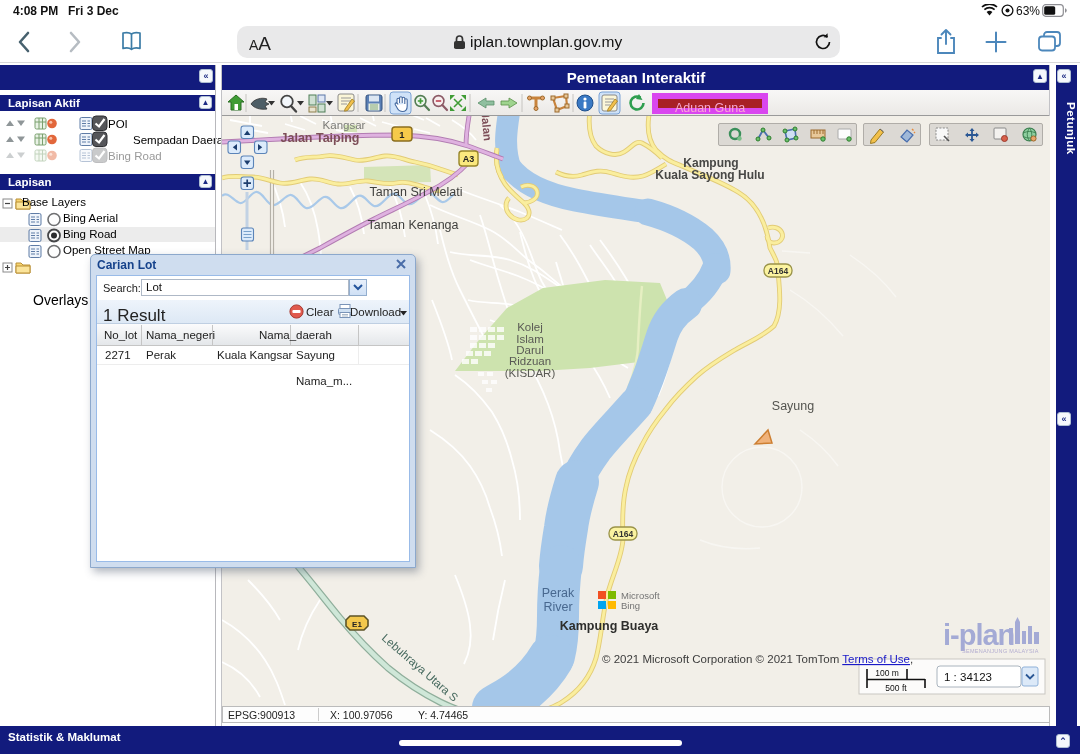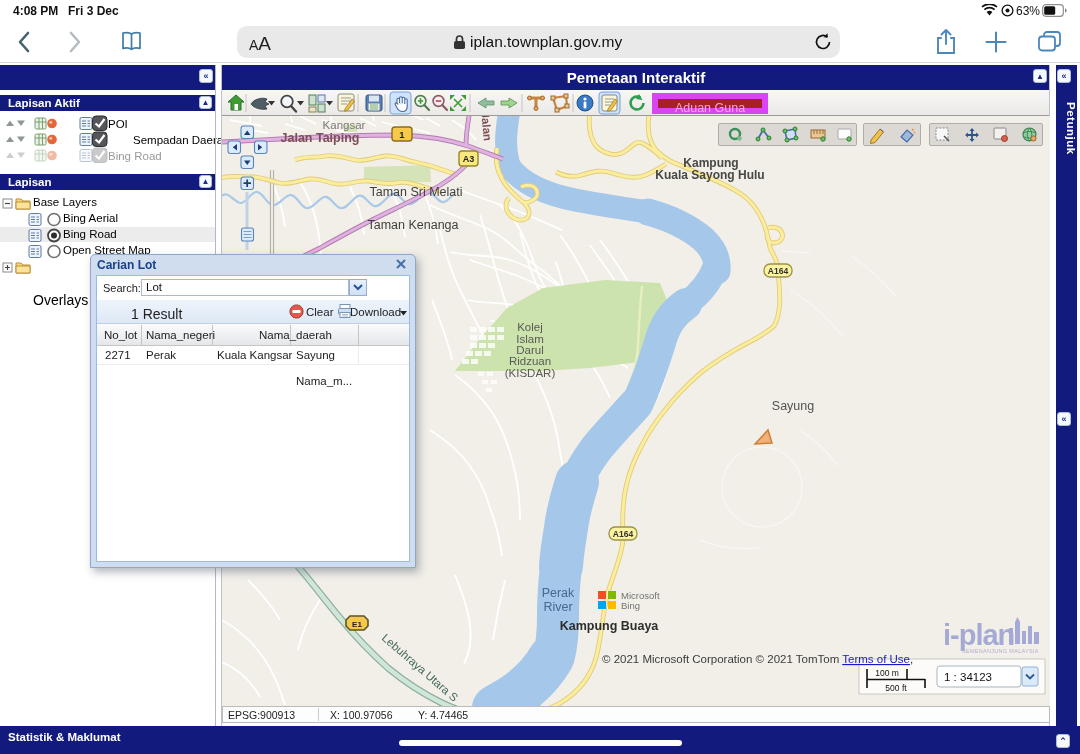--- a/index.html
+++ b/index.html
@@ -154,21 +154,21 @@
   <circle cx="54" cy="9.5" r="6" fill="#fdfdfd" stroke="#6f7072" stroke-width="1.6"></circle>
  </g>
 
  <g transform="translate(0,68)">
   <rect x="3" y="5" width="9" height="9" fill="#fff" stroke="#8a8a8a"></rect>
   <path d="M5 9.5 H10 M7.5 7 V12" stroke="#444" stroke-width="1.2"></path>
   <path d="M16 5 h5 l2 2 h7 v8 h-14 z" fill="#f7d572" stroke="#b98f35"></path>
   <path d="M16 8 h14 v7 h-14 z" fill="#fbe49a" stroke="#b98f35"></path>
  </g>
 </svg>
-<div class="abs" style="left:33px;top:196px;font-size:11.5px;color:#000;">Base Layers</div>
+<div class="abs" style="left:22px;top:196px;font-size:11.5px;color:#000;">Base Layers</div>
 <div class="abs" style="left:63px;top:212px;font-size:11.5px;color:#000;">Bing Aerial</div>
 <div class="abs" style="left:63px;top:228px;font-size:11.5px;color:#000;">Bing Road</div>
 <div class="abs" style="left:63px;top:244px;font-size:11.5px;color:#000;">Open Street Map</div>
 <div class="abs" style="left:33px;top:260px;font-size:14px;color:#000;margin-top:32px;">Overlays</div>
 </div>
 
 <div class="abs navy" style="left:222px;top:65px;width:828px;height:25px;"></div>
 <div class="abs" style="left:222px;top:69px;width:828px;text-align:center;font-size:15px;font-weight:bold;color:#fff;">Pemetaan Interaktif</div>
 <div class="wbtn" style="left:1033px;top:69px;width:14px;height:14px;font-size:8px;line-height:13px;">▲</div>
 
@@ -588,21 +588,21 @@
 <div class="abs" style="left:96px;top:275px;width:314px;height:287px;background:#fff;border:1px solid #99bbe8;box-sizing:border-box;"></div>
 
 <div class="abs" style="left:103px;top:282px;font-size:11px;color:#222;">Search:</div>
 <div class="abs" style="left:141px;top:279px;width:208px;height:17px;background:#fff;border:1px solid #aeb8c6;box-sizing:border-box;font-size:11.5px;color:#111;padding:1px 8px 0 4px;">Lot</div>
 <div class="abs" style="left:349px;top:279px;width:18px;height:17px;background:linear-gradient(#e8f0fb,#cfe0f5);border:1px solid #93aece;box-sizing:border-box;"></div>
 <svg class="abs" style="left:352px;top:283px;" width="12" height="9" viewBox="0 0 12 9">
       <path d="M2 2 L6 6 L10 2" stroke="#24549c" stroke-width="2" fill="none"></path>
     </svg>
 
 <div class="abs" style="left:97px;top:300px;width:312px;height:24px;background:linear-gradient(#eef4fb,#dde8f5);border-bottom:1px solid #bfcfe2;box-sizing:border-box;"></div>
-<div class="abs" style="left:103px;top:306px;font-size:14px;color:#222;margin-left:28px;">1 Result</div>
+<div class="abs" style="left:103px;top:306px;font-size:17px;color:#222;">1 Result</div>
 <svg class="abs" style="left:289px;top:304px;" width="15" height="15" viewBox="0 0 15 15">
       <circle cx="7.5" cy="7.5" r="6.6" fill="#e05a4e" stroke="#a83a32"></circle>
       <rect x="3.4" y="6.1" width="8.2" height="2.8" rx="1" fill="#fff"></rect>
     </svg>
 <div class="abs" style="left:306px;top:306px;font-size:11.5px;color:#222;">Clear</div>
 <svg class="abs" style="left:337px;top:303px;" width="16" height="16" viewBox="0 0 16 16">
  <rect x="3" y="1.5" width="10" height="5" fill="#fff" stroke="#7a94b8"></rect>
  <rect x="1.5" y="5.5" width="13" height="6" rx="1" fill="#cfe0f2" stroke="#7a94b8"></rect>
  <rect x="3" y="9.5" width="10" height="5" fill="#fff" stroke="#7a94b8"></rect>
  <path d="M5 11.5 H11 M5 13 H11" stroke="#9ab" stroke-width="0.8"></path>

